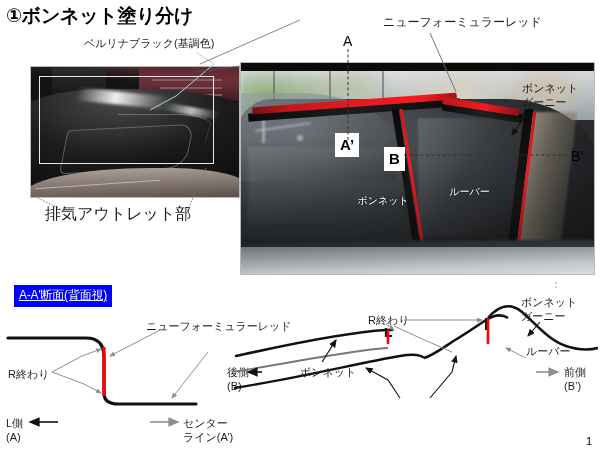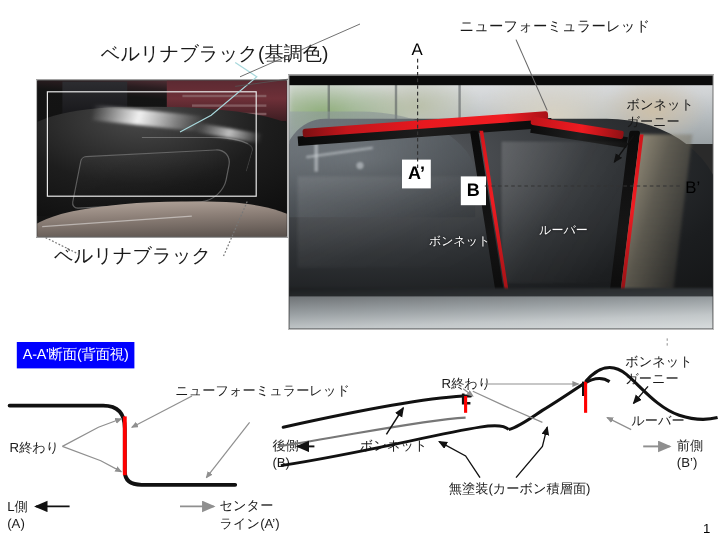--- a/index.html
+++ b/index.html
@@ -261,20 +261,21 @@
   }
   .mark-A, .mark-B {
     position: absolute; font-size: 14px; color: #000;
   }
 </style>
 </head>
 <body>
 
 <div id="slide">
 
+  <div class="slide-title">①ボンネット塗り分け</div>
 
   <div class="photo" id="photo-left">
     <div class="pl-bg"></div>
     <div class="pl-wall"></div>
     <div class="pl-wall-line" style="left:58%;top:9%;width:34%"></div>
     <div class="pl-wall-line" style="left:62%;top:15%;width:30%"></div>
     <div class="pl-wall-line" style="left:66%;top:21%;width:26%"></div>
     <div class="pl-toolbox"></div>
     <div class="pl-hood"></div>
     <div class="pl-outlet2"></div>
@@ -315,50 +316,49 @@
     <div class="in-photo-label" style="left:33%;top:62%;">ボンネット</div>
     <div class="in-photo-label" style="left:59%;top:58%;">ルーバー</div>
   </div>
 
   <div class="chip" style="left:335px;top:133px;">A’</div>
   <div class="chip" style="left:384px;top:147px;">B</div>
 
   <div class="mark-A" style="left:343px;top:33px;">A</div>
   <div class="mark-B" style="left:571px;top:148px;">B’</div>
 
-  <div class="anno" style="left:84px;top:37px;font-size:16px;">ベルリナブラック(基調色)</div>
+  <div class="anno" style="left:84px;top:37px;font-size:11px;">ベルリナブラック(基調色)</div>
 
   <div class="anno" style="left:383px;top:16px;font-size:12px;">ニューフォーミュラーレッド</div>
 
   <div class="anno" style="left:522px;top:82px;font-size:11px;">ボンネット</div>
   <div class="anno" style="left:522px;top:96px;font-size:11px;">ガーニー</div>
 
-  <div class="anno" style="left:45px;top:205px;font-size:16px;">ベルリナブラック</div>
-
-  <div class="sec-head" style="left:14px;top:285px;">A-A'断面(背面視)</div>
+  <div class="anno" style="left:45px;top:205px;font-size:16px;">排気アウトレット部</div>
+
+  <div class="sec-head" style="left:14px;top:285px;text-decoration:underline;">A-A'断面(背面視)</div>
 
   <div class="anno" style="left:8px;top:368px;font-size:11px;">R終わり</div>
   <div class="anno" style="left:146px;top:320px;font-size:11px;">ニューフォーミュラーレッド</div>
 
   <div class="anno" style="left:6px;top:417px;font-size:11px;">L側</div>
   <div class="anno" style="left:6px;top:431px;font-size:11px;">(A)</div>
 
-  <div class="anno" style="left:183px;top:417px;font-size:11px;font-family:Liberation Mono, monospace;">センター</div>
+  <div class="anno" style="left:183px;top:417px;font-size:11px;">センター</div>
   <div class="anno" style="left:183px;top:431px;font-size:11px;">ライン(A’)</div>
 
   <div class="anno" style="left:368px;top:314px;font-size:11px;">R終わり</div>
 
   <div class="anno" style="left:521px;top:296px;font-size:11px;">ボンネット</div>
   <div class="anno" style="left:521px;top:310px;font-size:11px;">ガーニー</div>
 
   <div class="anno" style="left:526px;top:345px;font-size:11px;">ルーバー</div>
 
   <div class="anno" style="left:300px;top:366px;font-size:11px;">ボンネット</div>
 
-  <div class="anno" style="left:374px;top:402px;font-size:11px;">無塗装(カーボン積層面)</div>
 
   <div class="anno" style="left:227px;top:366px;font-size:11px;">後側</div>
   <div class="anno" style="left:227px;top:380px;font-size:11px;">(B)</div>
 
   <div class="anno" style="left:564px;top:366px;font-size:11px;">前側</div>
   <div class="anno" style="left:564px;top:380px;font-size:11px;">(B’)</div>
 
   <div class="page-no">1</div>
 
   <svg id="overlay" viewBox="0 0 600 450">

